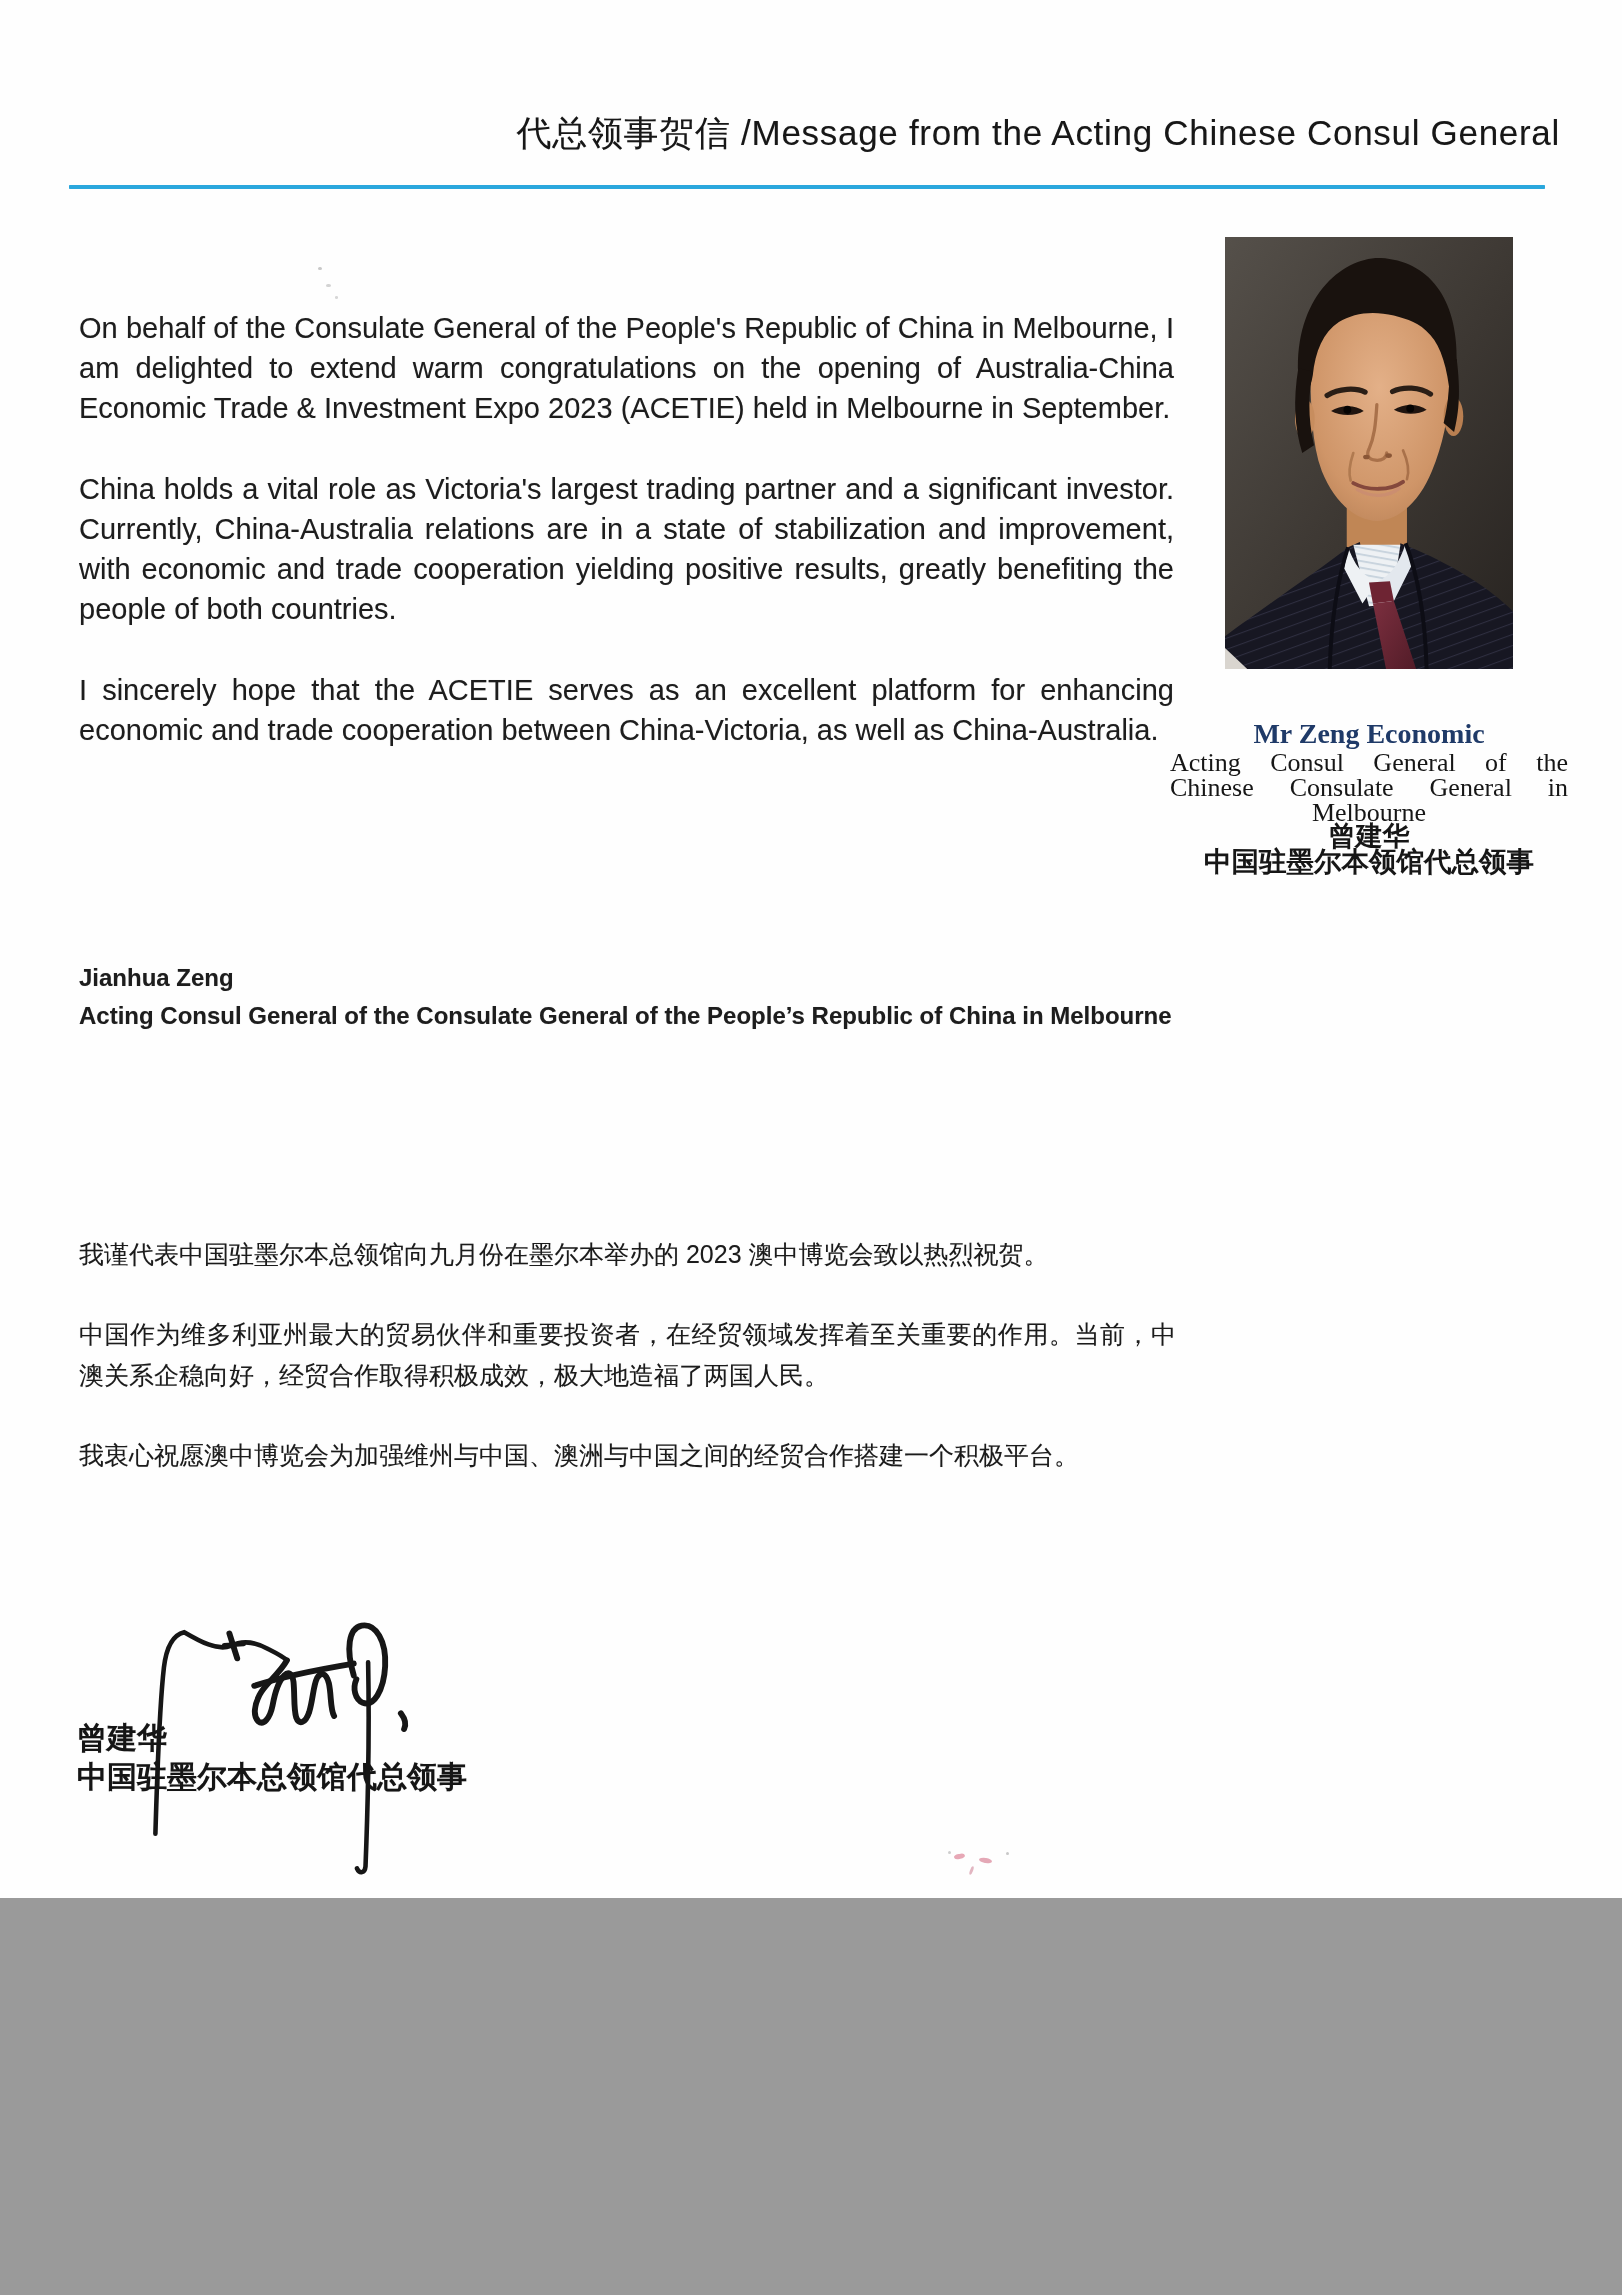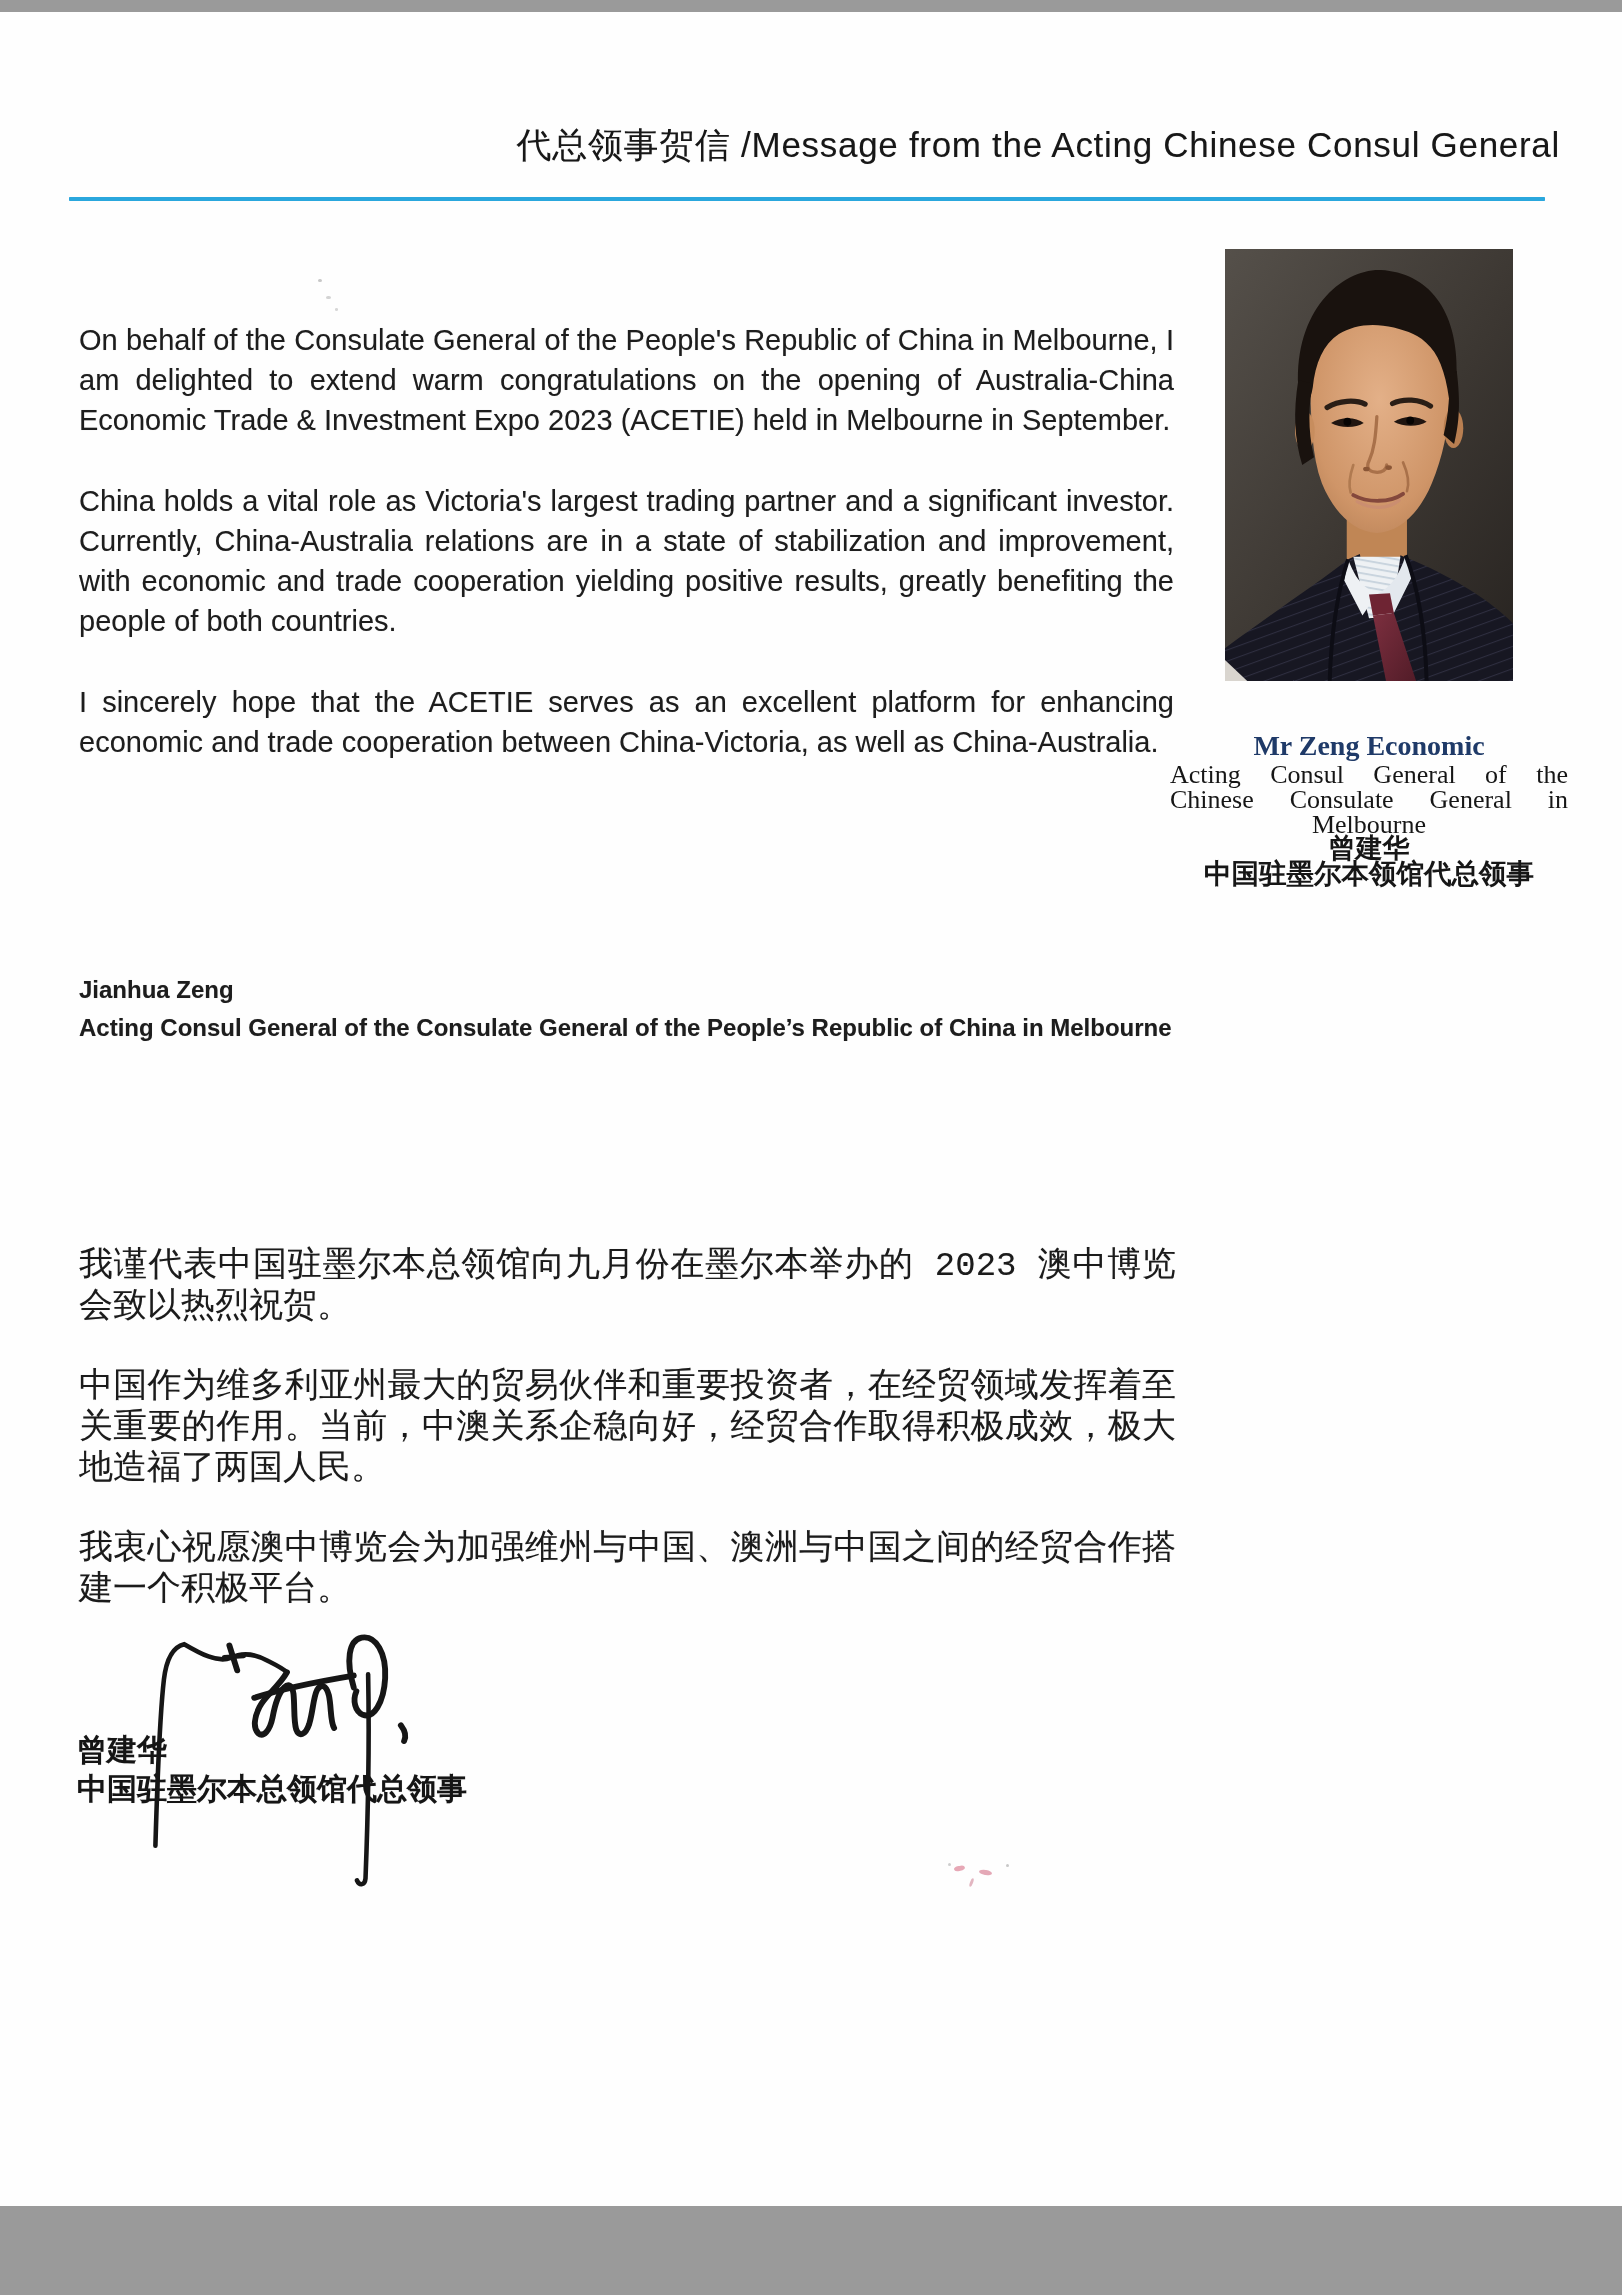--- a/index.html
+++ b/index.html
@@ -1,19 +1,19 @@
 <!DOCTYPE html>
 <html style="font-size:10.5px"><head>
 <meta charset="utf-8">
 <style>
   html,body{margin:0;padding:0;background:#9a9a9a;}
   .page{
     position:relative;
-    width:1623px;height:2194px;
-    margin:12px auto;
+    width:1623px;height:1898px;
+    margin:0 auto;
     background:#fefefe;
     overflow:hidden;
     font-family:"Liberation Sans","DejaVu Sans",sans-serif;
     color:#1d1d1d;
   }
   
   .title{
     position:absolute;
     top:110px;right:63px;left:196px;
     margin:0;
@@ -61,22 +61,22 @@
     font-size:27px;line-height:23.6px;font-weight:600;
     font-family:"Liberation Sans","DejaVu Sans",sans-serif;
   }
   .cap-cn-title{
     font-size:27.5px;line-height:25px;font-weight:700;
     font-family:"Liberation Sans","DejaVu Sans",sans-serif;
   }
   
   .cn-col{
     position:absolute;left:79px;top:1234px;width:1097px;
-    font-size:34px;line-height:41px;text-align:justify;
-    font-family:Liberation Mono, monospace;
+    font-size:25px;line-height:41px;text-align:justify;
+    font-family:Liberation Sans, sans-serif;
     color:#1b1b1b;
     text-shadow:0 0 0.7px rgba(0,0,0,.25);
   }
   .cn-col p{margin:0 0 39px 0;}
   
   .signature{
     position:absolute;left:105px;top:1577px;width:432px;height:308px;
     z-index:3;pointer-events:none;
   }
   .cn-signoff{

